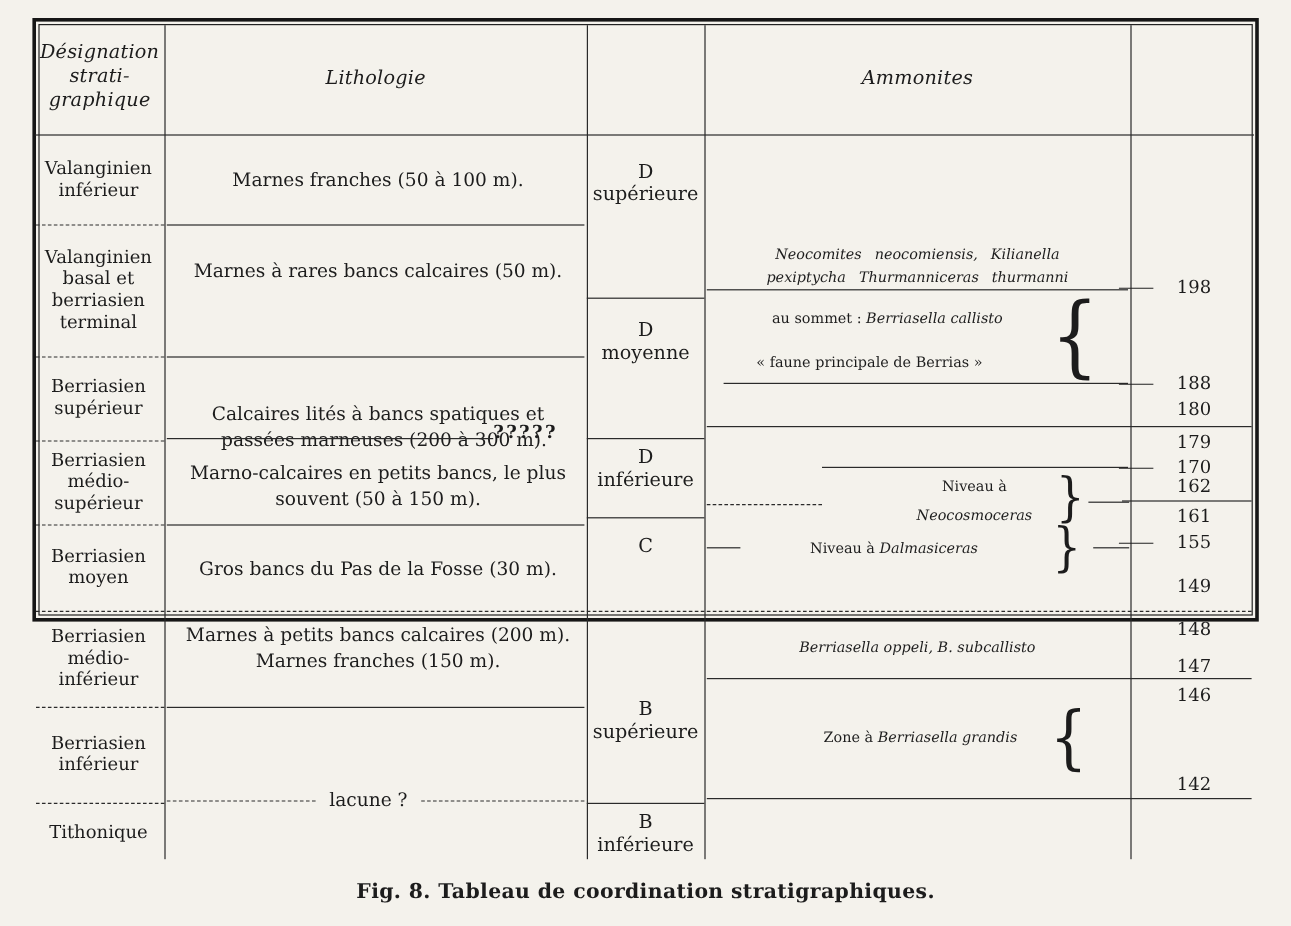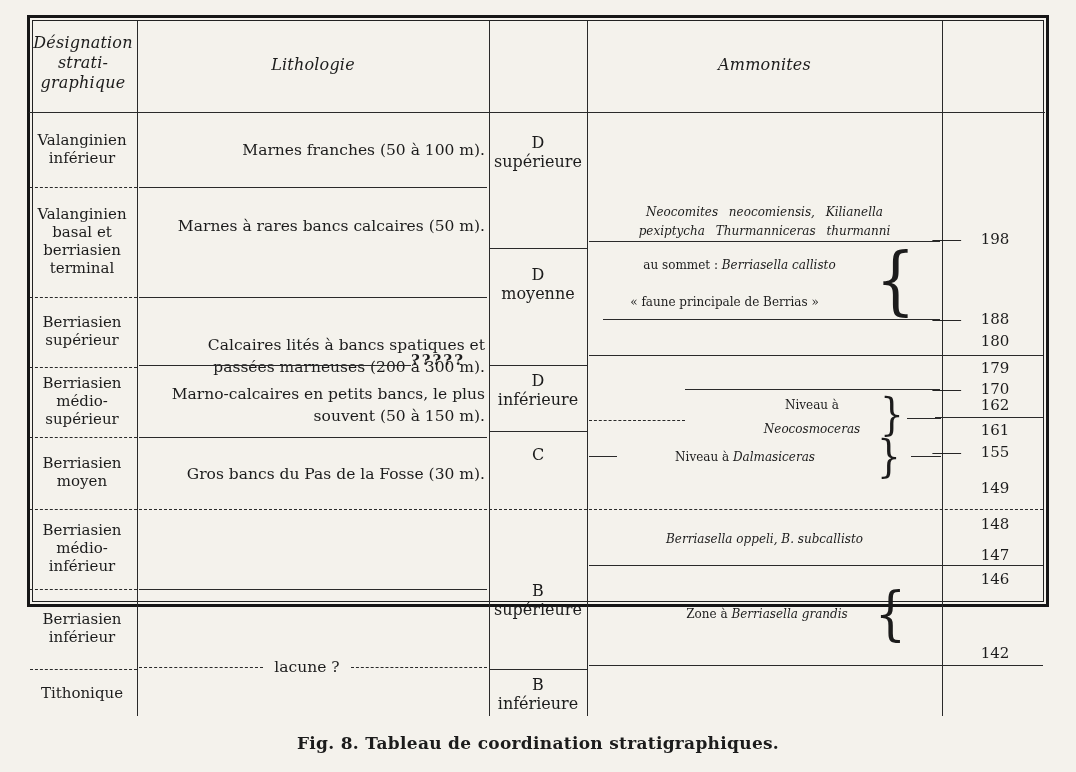--- a/index.html
+++ b/index.html
@@ -1,34 +1,34 @@
 <!DOCTYPE html>
 <html><head>
 <meta charset="utf-8">
 <style>
   html,body{margin:0;padding:0;}
   body{
     width:1076px;height:772px;position:relative;overflow:hidden;
     background:#f4f2ec;color:#1c1c1c;
     font-family:"DejaVu Serif","Liberation Serif",serif;
   }
-  .tbl{position:absolute;left:27px;top:15px;width:1022px;height:592px;text-decoration:underline;}
+  .tbl{position:absolute;left:27px;top:15px;width:1022px;height:503px;text-decoration:underline;}
   .border-outer{position:absolute;inset:0;border:3px solid #161616;}
   .border-inner{position:absolute;inset:5px;border:1px solid #222;}
   .vline{position:absolute;top:6px;height:695px;width:0;border-left:1px solid #2a2a2a;}
   .hline{position:absolute;height:0;border-top:1px solid #2a2a2a;}
   .hline.dashed{border-top-style:dashed;}
   .cell{position:absolute;text-align:center;line-height:1.2;}
   .cell span{display:block;}
   .it{font-style:italic;}
   .hdr{font-size:16px;letter-spacing:.2px;}
   .hdr span{line-height:20px;}
   .stage{font-size:15px;width:108px;left:1px;}
   .stage span{line-height:18px;}
-  .lith{position:absolute;left:118px;width:340px;font-size:15.5px;text-align:right;line-height:22px;}
+  .lith{position:absolute;left:118px;width:340px;font-size:15.5px;text-align:center;line-height:22px;}
   .zone{left:462px;width:98px;font-size:16px;}
   .zone span{line-height:19px;}
   .amm{position:absolute;font-size:12px;text-align:center;line-height:19px;}
   .banc{position:absolute;left:920px;width:96px;font-size:15px;text-align:center;line-height:18px;}
   .banc .pre{position:absolute;left:-16px;top:0;width:30px;text-align:left;
              transform:scaleX(2.1);transform-origin:left center;}
   .brace{position:absolute;font-family:"DejaVu Serif",serif;line-height:1;font-weight:400;
          transform:scaleX(.85);}
   .qmarks{position:absolute;font-weight:bold;font-size:15px;letter-spacing:2px;}
   .caption{position:absolute;left:0;top:733px;width:1076px;text-align:center;
@@ -111,20 +111,24 @@
   <div class="lith" style="top:286px;margin-top:33px;">
     <span>Calcaires lités à bancs spatiques et</span>
     <span style="padding-left:10px;">passées marneuses (200 à 300 m).</span>
   </div>
   <div class="lith" style="top:368px;">
     <span>Marno-calcaires en petits bancs, le plus</span>
     <span>souvent (50 à 150 m).</span>
   </div>
   <div class="lith" style="top:448px;">
     <span>Gros bancs du Pas de la Fosse (30 m).</span>
+  </div>
+  <div class="lith" style="top:503px;">
+    <span>Marnes à petits bancs calcaires (200 m).</span>
+    <span style="margin-top:8px;">Marnes franches (150 m).</span>
   </div>
   <div class="hline" style="left:112px;width:348px;top:172px;"></div>
   <div class="hline" style="left:112px;width:348px;top:282px;"></div>
   <div class="hline" style="left:112px;width:272px;top:350px;"></div>
   <div class="qmarks" style="left:384px;top:336px;width:76px;">?????</div>
   <div class="hline" style="left:112px;width:348px;top:422px;"></div>
   <div class="hline dashed" style="left:112px;width:348px;top:494px;"></div>
   <div class="hline" style="left:112px;width:348px;top:574px;"></div>
   <div class="hline dashed" style="left:112px;width:124px;top:652px;"></div>
   <div class="cell" style="left:240px;top:643px;width:80px;font-size:15.5px;">

